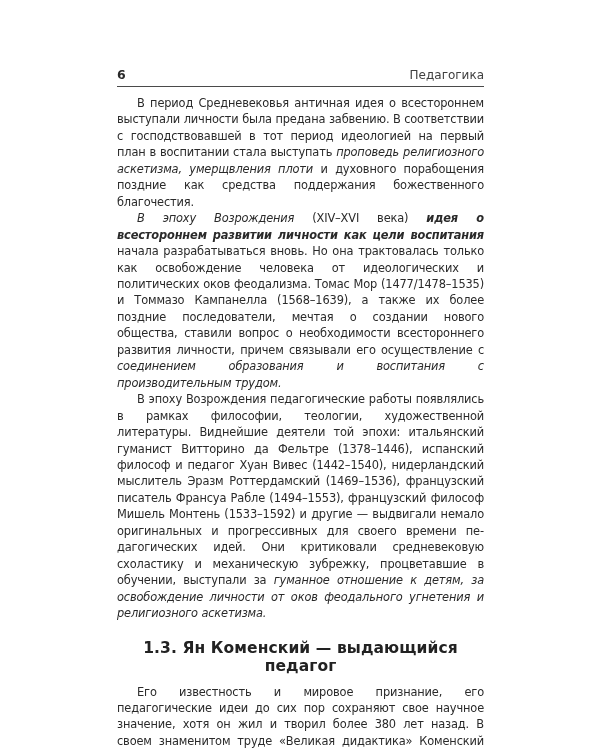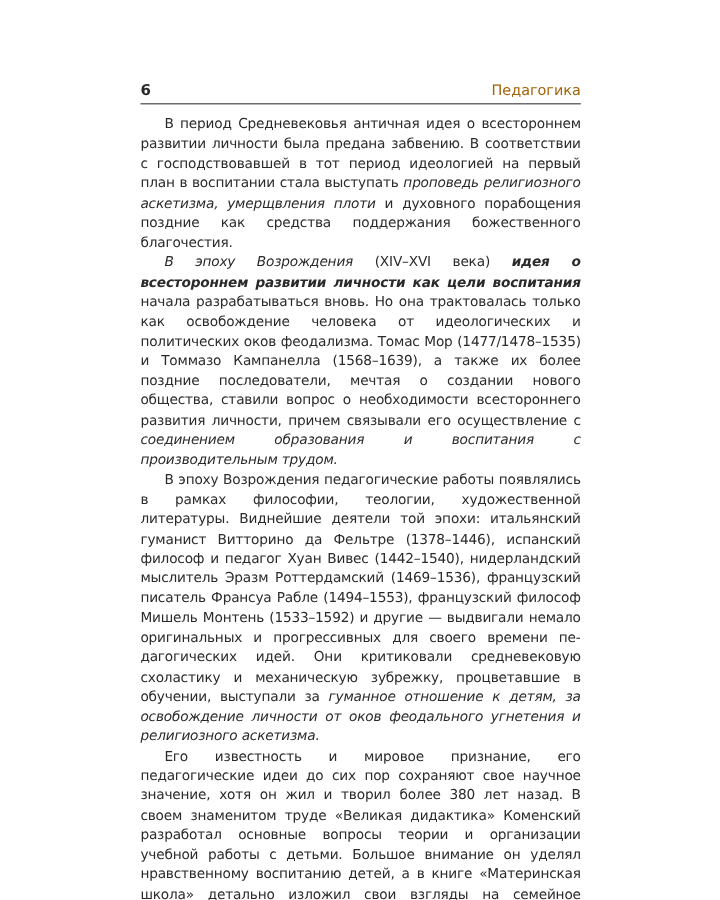--- a/index.html
+++ b/index.html
@@ -7,21 +7,21 @@
   .page {
     position: absolute; left: 117px; top: 64px; width: 367px;
     font-family: "DejaVu Sans", sans-serif; color: #2a2a2a;
   }
   .running-head {
     display: flex; justify-content: space-between; align-items: flex-end;
     font-size: 12px; padding-bottom: 4px; border-bottom: 1.6px solid #4a4a4a;
     height: 18px;
   }
   .page-num { font-weight: bold; font-size: 12.5px; }
-  .book-title { color: #a16207; }
+  .book-title { color: #404040; }
   .body { margin-top: 8px; }
   p {
     margin: 0; font-size: 11.4px; line-height: 16.45px; text-align: justify;
     text-indent: 20px; hyphens: manual; letter-spacing: -0.15px;
   }
   em { font-style: italic; }
   .bi { font-weight: bold; font-style: italic; }
   h2 {
     font-size: 15.5px; font-weight: bold; text-align: center; margin: 17px 0 9px 0;
     color: #222; letter-spacing: 0.1px;
@@ -31,28 +31,29 @@
 <body>
 
 <div class="page">
   <div class="running-head">
     <span class="page-num">6</span>
     <span class="book-title">Педагогика</span>
   </div>
 
   <div class="body">
     <p>
-      <span>В период Средневековья античная идея о всестороннем развитии личности была предана забвению. В соответствии с господство­вавшей в тот период идеологией на первый план в воспитании стала выступать </span><em>проповедь религиозного аскетизма, умерщвления плоти</em><span> и духовного порабощения поздние как средства поддер­жания божественного благочестия.</span>
+      <span>В период Средневековья античная идея о всестороннем выступали личности была предана забвению. В соответствии с господство­вавшей в тот период идеологией на первый план в воспитании стала выступать </span><em>проповедь религиозного аскетизма, умерщвления плоти</em><span> и духовного порабощения поздние как средства поддер­жания божественного благочестия.</span>
     </p>
     <p>
       <em>В эпоху Возрождения</em><span> (XIV–XVI века) </span><span class="bi">идея о всестороннем развитии личности как цели воспитания</span><span> начала разрабатываться вновь. Но она трактовалась только как освобождение человека от идеологических и политических оков феодализма. Томас Мор (1477/1478–1535) и Томмазо Кампанелла (1568–1639), а также их более поздние последователи, мечтая о создании нового общества, ставили вопрос о необходимости всестороннего развития личности, причем связывали его осуществление с </span><em>соединением образования и воспитания с производительным трудом.</em>
     </p>
     <p>
       <span>В эпоху Возрождения педагогические работы появлялись в рам­ках философии, теологии, художественной литературы. Виднейшие деятели той эпохи: итальянский гуманист Витторино да Фельтре (1378–1446), испанский философ и педагог Хуан Вивес (1442–1540), нидерландский мыслитель Эразм Роттердамский (1469–1536), французский писатель Франсуа Рабле (1494–1553), французский философ Мишель Монтень (1533–1592) и другие — выдвигали немало оригинальных и прогрессивных для своего времени пе­дагогических идей. Они критиковали средневековую схоластику и механическую зубрежку, процветавшие в обучении, выступали за </span><em>гуманное отношение к детям, за освобождение личности от оков феодального угнетения и религиозного аскетизма.</em>
     </p>
 
+    <h2>1.3. Ян Коменский — выдающийся педагог</h2>
 
     <p>
       <span>Его известность и мировое признание, его педагогические идеи до сих пор сохраняют свое научное значение, хотя он жил и творил более 380 лет назад. В своем знаменитом труде «Великая дидактика» Коменский разработал основные вопросы теории и организации учебной работы с детьми. Большое внимание он уделял нравственному воспитанию детей, а в книге «Материнская школа» детально изложил свои взгляды на семейное воспитание.</span>
     </p>
 
   </div>
 </div>
 
 </body></html>

